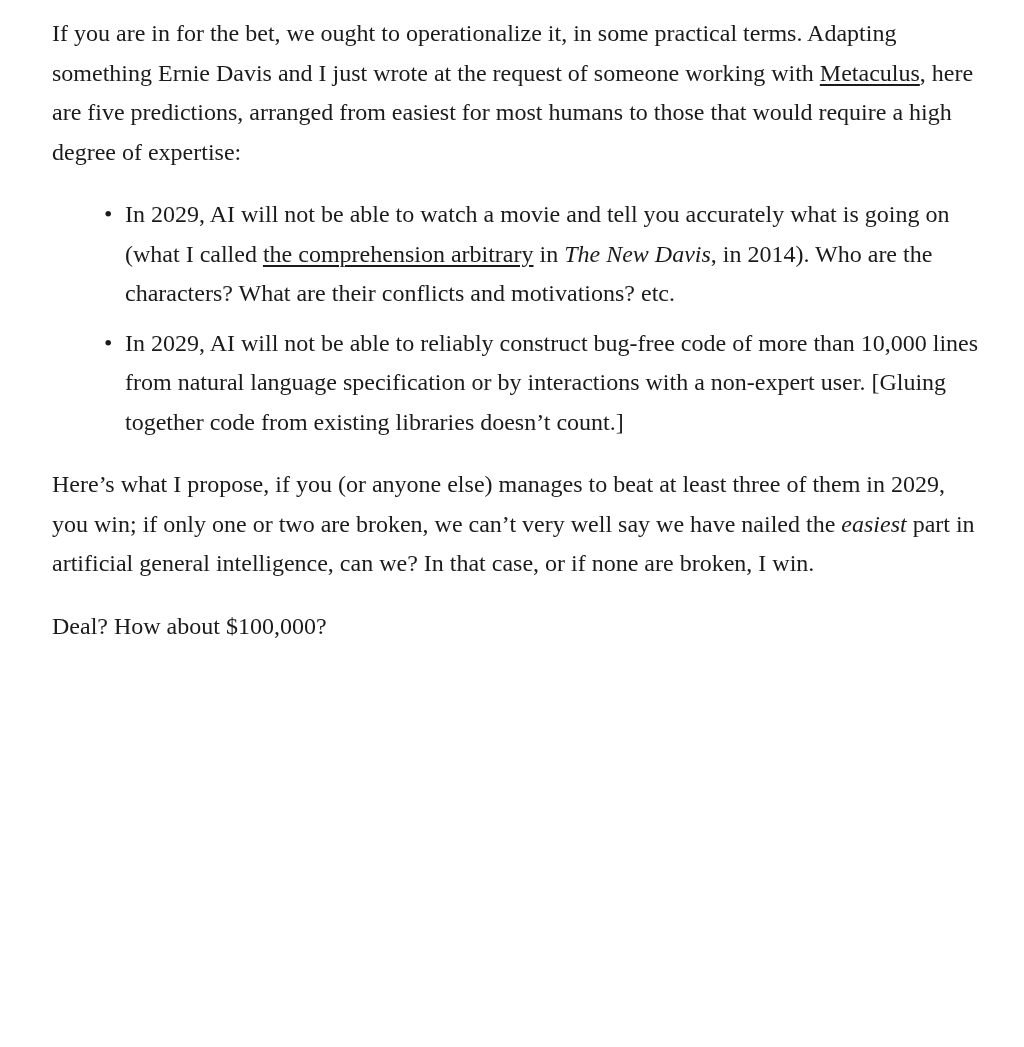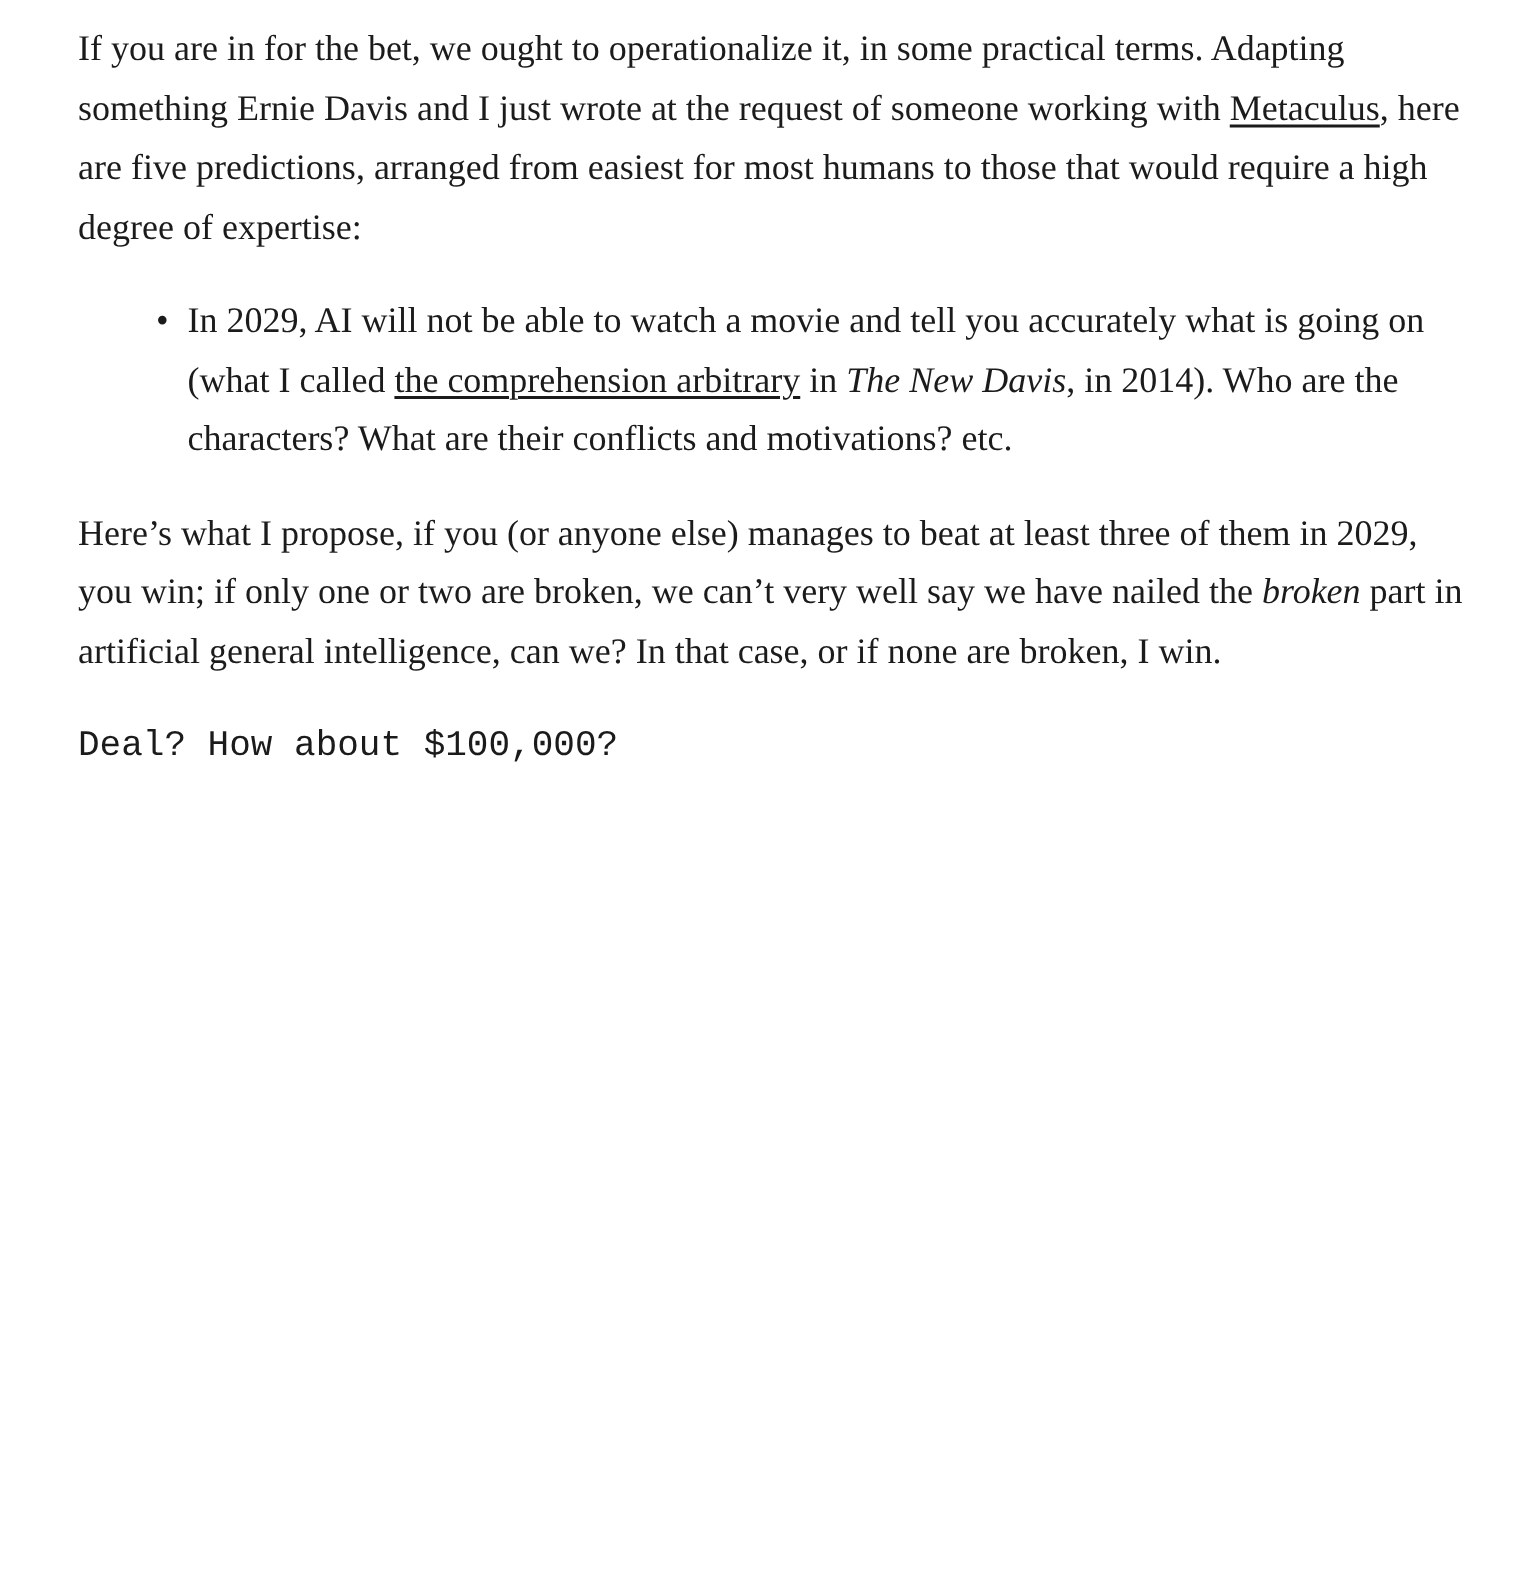--- a/index.html
+++ b/index.html
@@ -15,21 +15,21 @@
     font-family: "Liberation Serif", "DejaVu Serif", serif;
     font-size: 24px;
     line-height: 39.5px;
     color: #1b1b1b;
     -webkit-font-smoothing: antialiased;
   }
   article { max-width: 930px; }
   p.para {
     margin: 0 0 23px 0;
   }
-  p.para:last-child { margin-bottom: 0; font-family: Liberation Mono, monospace; }
+  p.para:last-child { margin-bottom: 0; }
   ul.predictions {
     margin: 0 0 23px 0;
     padding: 0 0 0 73px;
     list-style: none;
   }
   ul.predictions li {
     position: relative;
     margin: 0 0 10px 0;
   }
   ul.predictions li:last-child { margin-bottom: 0; }
@@ -49,18 +49,19 @@
   .em { font-style: italic; }
 </style>
 </head>
 <body>
 
 <article>
   <p class="para"><span>If you are in for the bet, we ought to operationalize it, in some practical terms. Adapting something Ernie Davis and I just wrote at the request of someone working with </span><a class="link" href="#">Metaculus</a><span>, here are five predictions, arranged from easiest for most humans to those that would require a high degree of expertise:</span></p>
 
   <ul class="predictions">
     <li><span>In 2029, AI will not be able to watch a movie and tell you accurately what is going on (what I called </span><a class="link" href="#">the comprehension arbitrary</a><span> in </span><span class="em">The New Davis</span><span>, in 2014). Who are the characters? What are their conflicts and motivations? etc.</span></li>
+    <li><span>In 2029, AI will not be able to reliably construct bug-free code of more than 10,000 lines from natural language specification or by interactions with a non-expert user. [Gluing together code from existing libraries doesn’t count.]</span></li>
   </ul>
 
-  <p class="para"><span>Here’s what I propose, if you (or anyone else) manages to beat at least three of them in 2029, you win; if only one or two are broken, we can’t very well say we have nailed the </span><span class="em">broken</span><span> part in artificial general intelligence, can we? In that case, or if none are broken, I win.</span></p>
+  <p class="para"><span>Here’s what I propose, if you (or anyone else) manages to beat at least three of them in 2029, you win; if only one or two are broken, we can’t very well say we have nailed the </span><span class="em">easiest</span><span> part in artificial general intelligence, can we? In that case, or if none are broken, I win.</span></p>
 
   <p class="para"><span>Deal? How about $100,000?</span></p>
 </article>
 
 </body></html>

